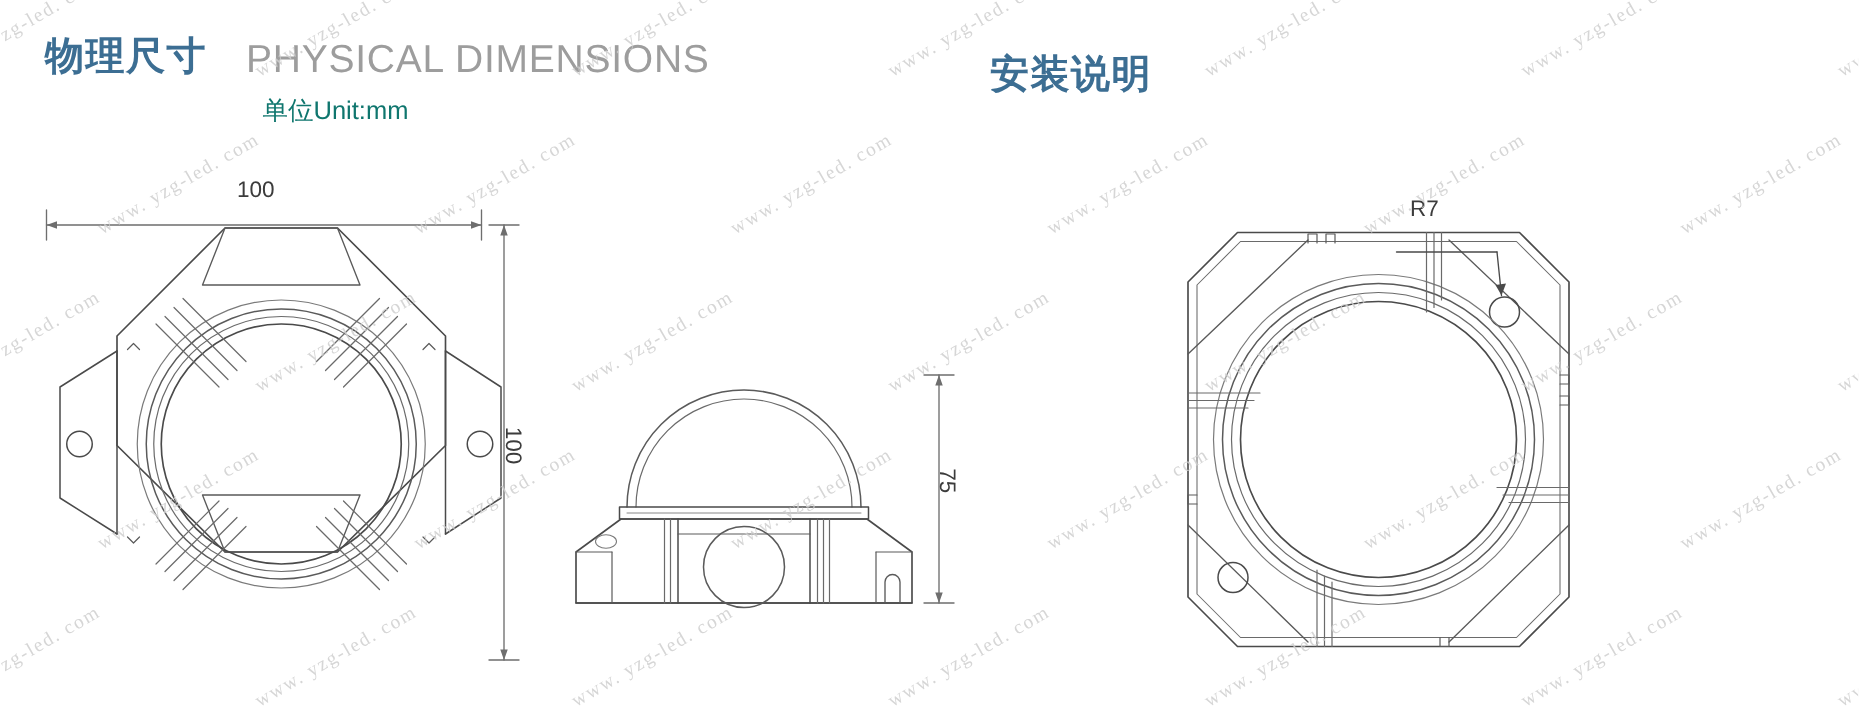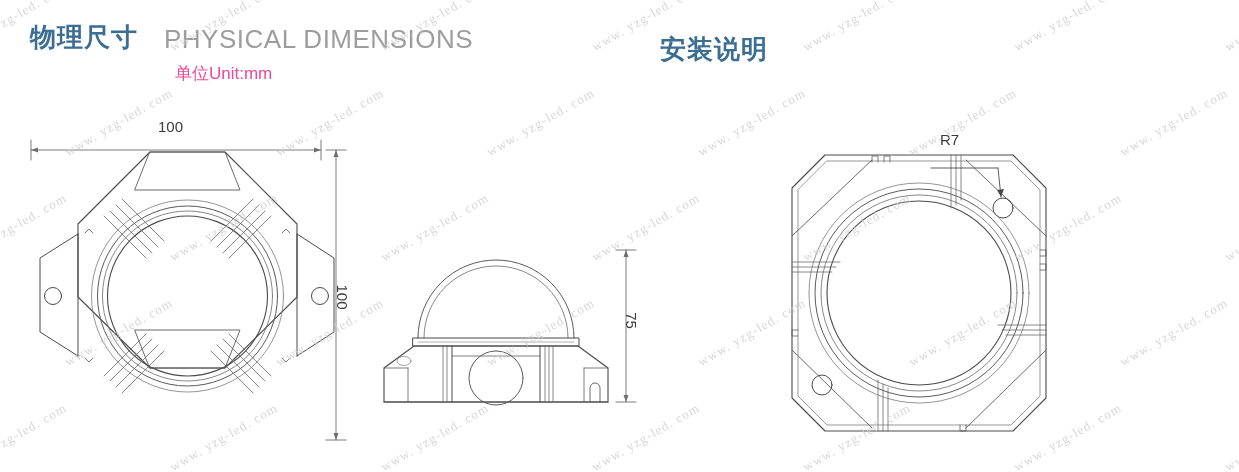--- a/index.html
+++ b/index.html
@@ -54,21 +54,21 @@
   .hdr-en {
     font-size: 26px;
     color: #9d9d9d;
     letter-spacing: 0.5px;
     margin-left: 26px;
     font-weight: 300;
   }
   .hdr-sub {
     position: absolute;
     font-size: 17px;
-    color: #ec4899;
+    color: #0f766e;
     z-index: 20;
   }
 
   
   #drawings {
     position: absolute;
     left: 0; top: 0;
     width: 1239px; height: 472px;
     z-index: 10;
   }

